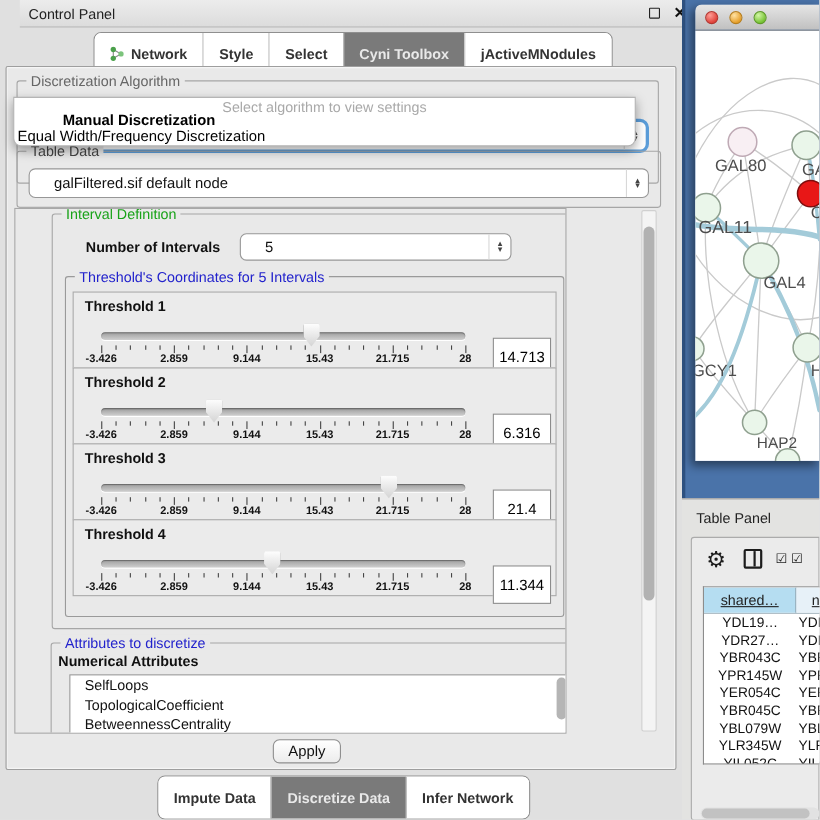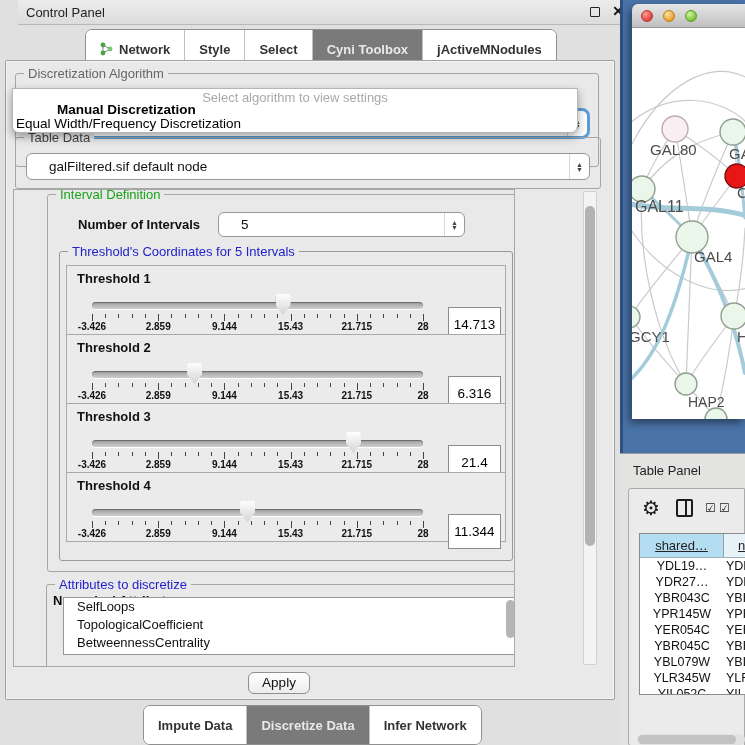--- a/index.html
+++ b/index.html
@@ -324,21 +324,21 @@
                 <div class="sl-thumb" style="left: 173.068px;"></div>
                 <div class="thr-value">11.344</div>
               </div>
             </div>
         </div>
       </div>
 
       <div class="group" style="left:32px; top:394px; width:498px; height:96px;">
         <span class="glabel blue">Attributes to discretize</span>
         <span style="position:absolute; left:6px; top:8px; font-size:13px; font-weight:bold; color:#111;">Numerical Attributes</span>
-        <div id="attr-list" style="left:16px; top:12px; width:456px; height:58px;">
+        <div id="attr-list" style="left:16px; top:28px; width:456px; height:58px;">
 
         <div class="attr-item">SelfLoops</div>
             <div class="attr-item">TopologicalCoefficient</div>
             <div class="attr-item">BetweennessCentrality</div>
             <div class="list-thumb"></div>
           </div>
       </div>
     </div>
 
     <div class="vscroll" style="left:577px; top:130px; height:474px;">

